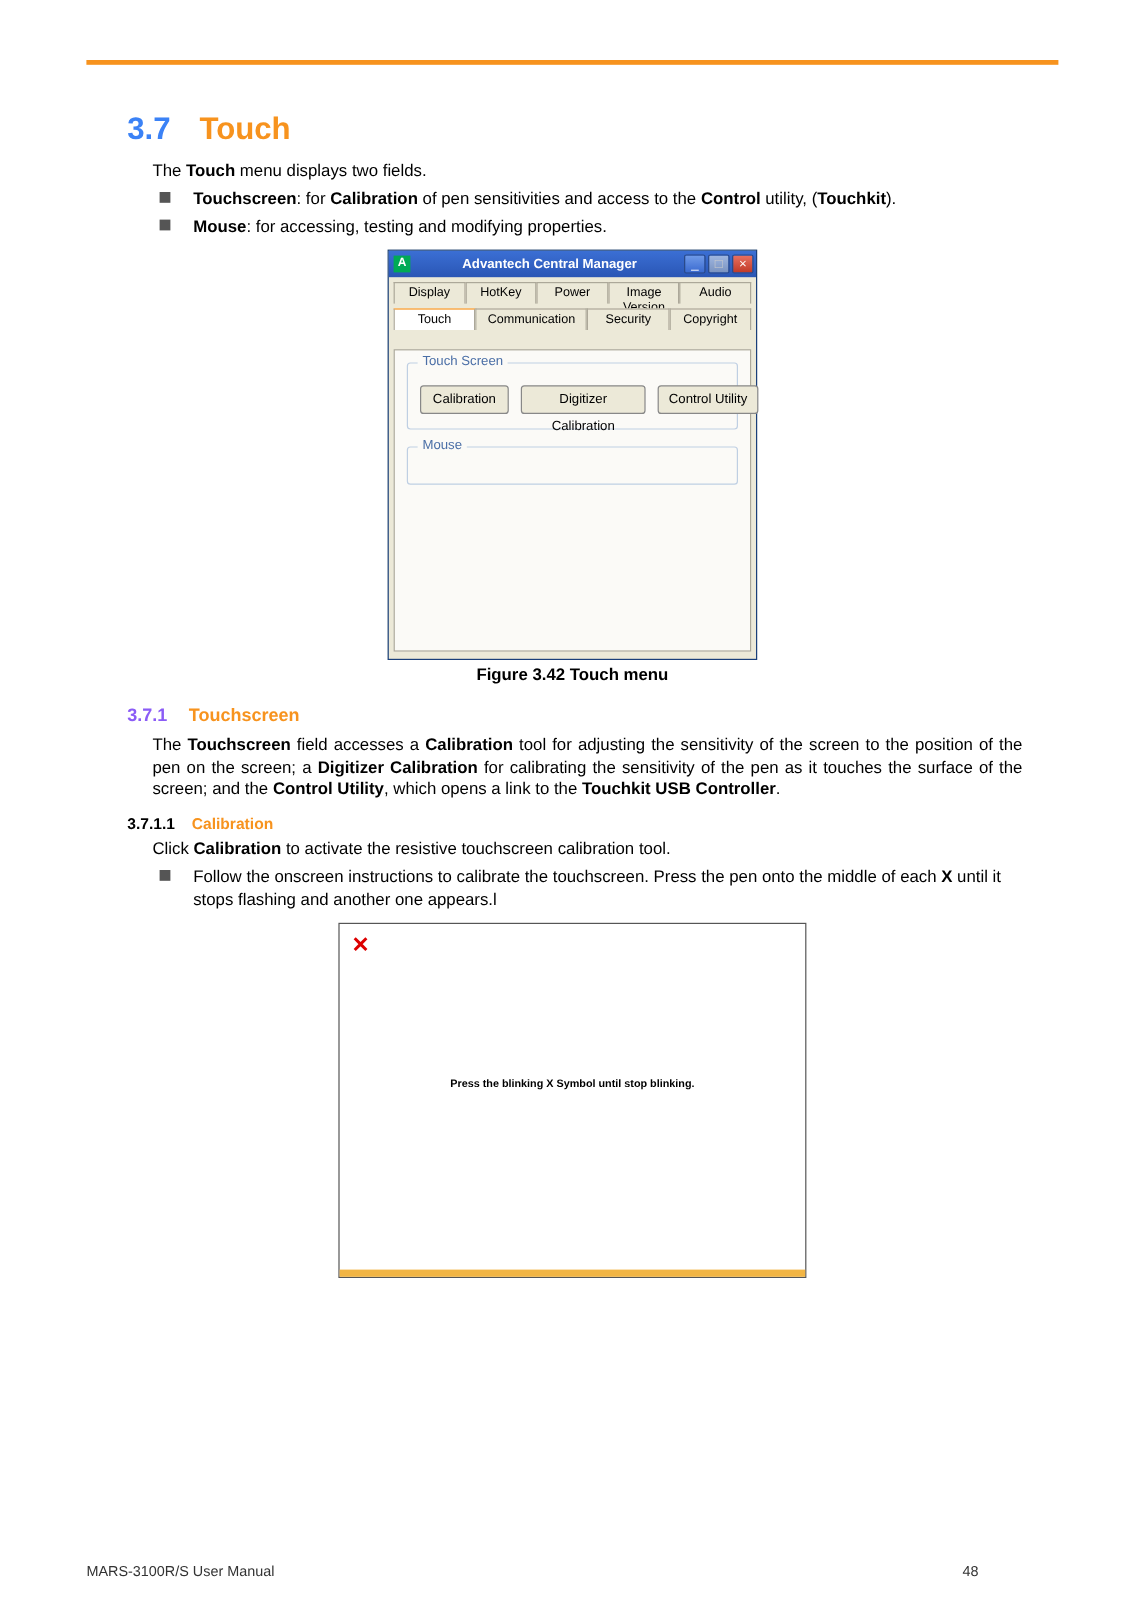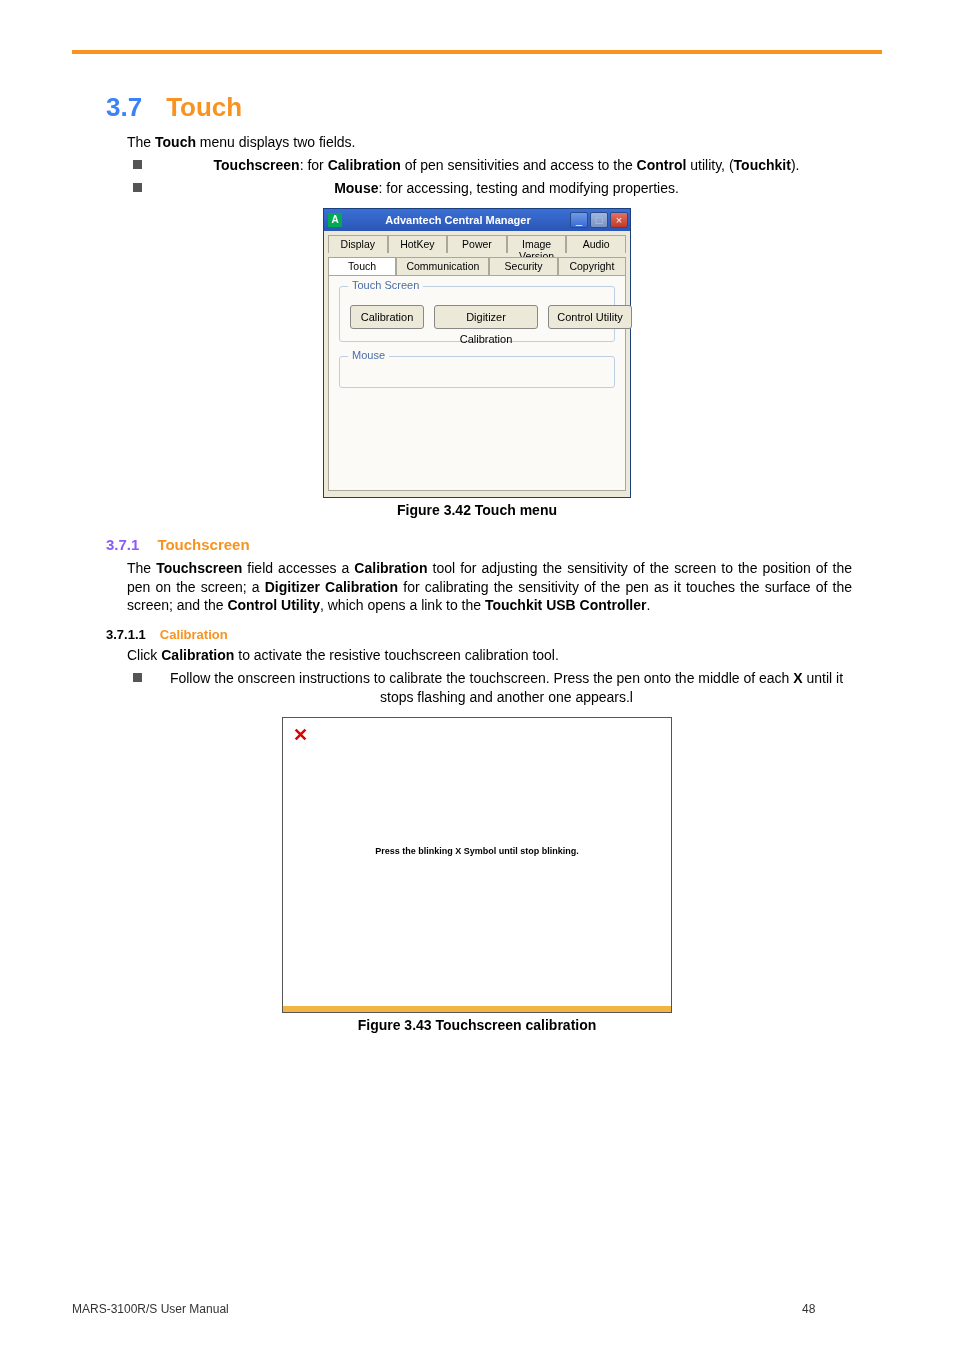--- a/index.html
+++ b/index.html
@@ -43,21 +43,20 @@
   }
   .body-indent p { margin-bottom: 4px; }
   ul.sq {
     list-style: none;
     margin-top: 2px;
   }
   ul.sq li {
     position: relative;
     padding-left: 34px;
     margin-bottom: 4px;
-    text-align: center;
   }
   ul.sq li::before {
     content: "";
     position: absolute;
     left: 6px;
     top: 4px;
     width: 9px;
     height: 9px;
     background: #555;
   }
@@ -126,23 +125,23 @@
   }
   .tabs-row.second .tab:first-child {
     background: #fff;
     border-top: 1px solid #f7931e;
     z-index: 2;
     font-weight: normal;
   }
   .tabpanel {
     background: #fbfaf7;
     border: 1px solid #aca899;
-    margin: 0 4px 6px 4px;
+    margin: 16px 4px 6px 4px;
     padding: 10px 10px 14px 10px;
-    height: 216px;
+    height: 252px;
   }
   .groupbox {
     border: 1px solid #bfcfe3;
     border-radius: 3px;
     padding: 18px 10px 12px 10px;
     position: relative;
   }
   .groupbox + .groupbox { margin-top: 14px; }
   .groupbox .legend {
     position: absolute;
@@ -317,21 +316,20 @@
       </li>
     </ul>
   </div>
 
   <div class="fig-center">
     <div class="calwin">
       <span class="xmark">✕</span>
       <div class="msg">Press the blinking X Symbol until stop blinking.</div>
       <div class="bottombar"></div>
     </div>
-    <div class="fig-caption">Figure 3.43 Touchscreen calibration</div>
   </div>
 
 </div>
 
 <div class="footer">
   <span class="fl">MARS-3100R/S User Manual</span>
   <span class="fc">48</span>
 </div>
 
 </body></html>

